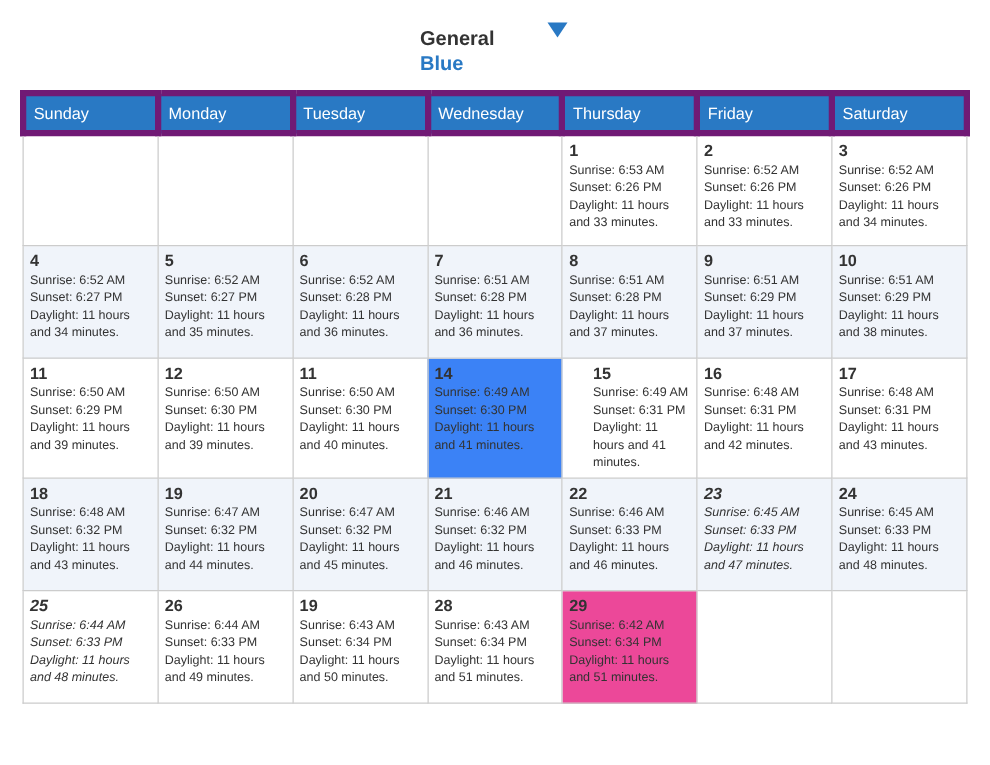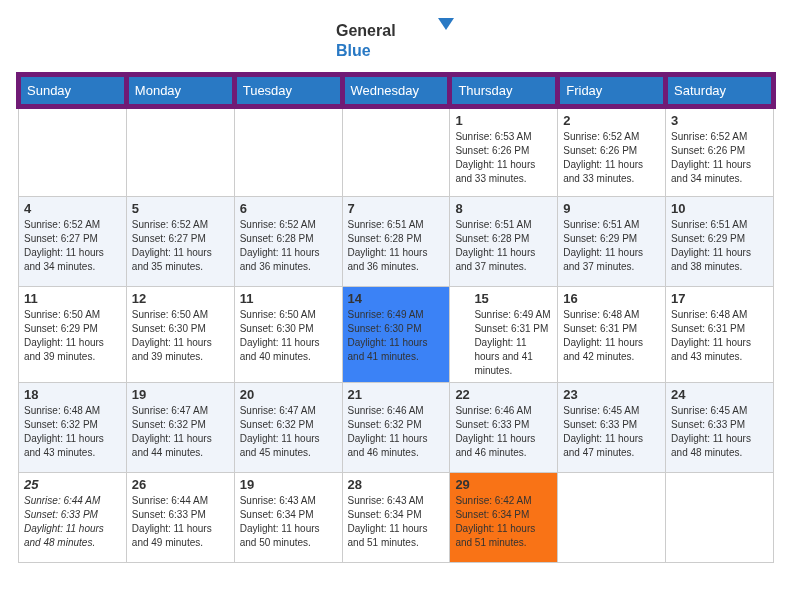--- a/index.html
+++ b/index.html
@@ -245,21 +245,21 @@
           <div class="day-info" style="white-space: pre-line;">Sunrise: 6:46 AM
 Sunset: 6:32 PM
 Daylight: 11 hours and 46 minutes.</div>
         </td>
         <td style="background-color: rgb(240, 244, 250);">
           <div class="day-number">22</div>
           <div class="day-info" style="white-space: pre-line;">Sunrise: 6:46 AM
 Sunset: 6:33 PM
 Daylight: 11 hours and 46 minutes.</div>
         </td>
-        <td style="background-color: rgb(240, 244, 250);">
+        <td style="background-color: rgb(240, 244, 250); font-style: italic;">
           <div class="day-number">23</div>
           <div class="day-info" style="white-space: pre-line;">Sunrise: 6:45 AM
 Sunset: 6:33 PM
 Daylight: 11 hours and 47 minutes.</div>
         </td>
         <td style="background-color: rgb(240, 244, 250);">
           <div class="day-number">24</div>
           <div class="day-info" style="white-space: pre-line;">Sunrise: 6:45 AM
 Sunset: 6:33 PM
 Daylight: 11 hours and 48 minutes.</div>
@@ -283,21 +283,21 @@
           <div class="day-info" style="white-space: pre-line;">Sunrise: 6:43 AM
 Sunset: 6:34 PM
 Daylight: 11 hours and 50 minutes.</div>
         </td>
         <td style="background-color: rgb(255, 255, 255);">
           <div class="day-number">28</div>
           <div class="day-info" style="white-space: pre-line;">Sunrise: 6:43 AM
 Sunset: 6:34 PM
 Daylight: 11 hours and 51 minutes.</div>
         </td>
-        <td style="background-color: #f97316;">
+        <td style="background-color: #ec4899;">
           <div class="day-number">29</div>
           <div class="day-info" style="white-space: pre-line;">Sunrise: 6:42 AM
 Sunset: 6:34 PM
 Daylight: 11 hours and 51 minutes.</div>
         </td>
         <td class="empty-cell" style="background-color: rgb(255, 255, 255);"></td>
         <td class="empty-cell" style="background-color: rgb(255, 255, 255);"></td>
       </tr>
     </tbody>
 </table>

